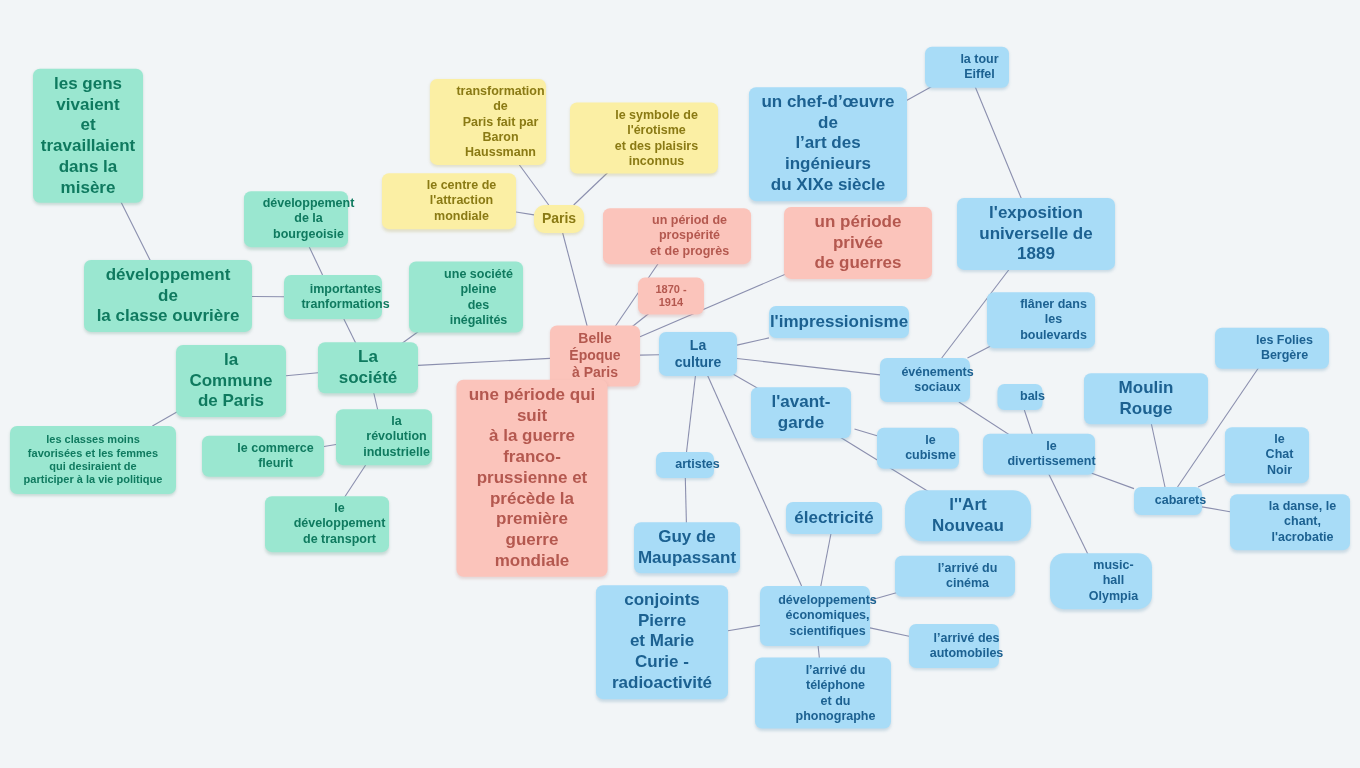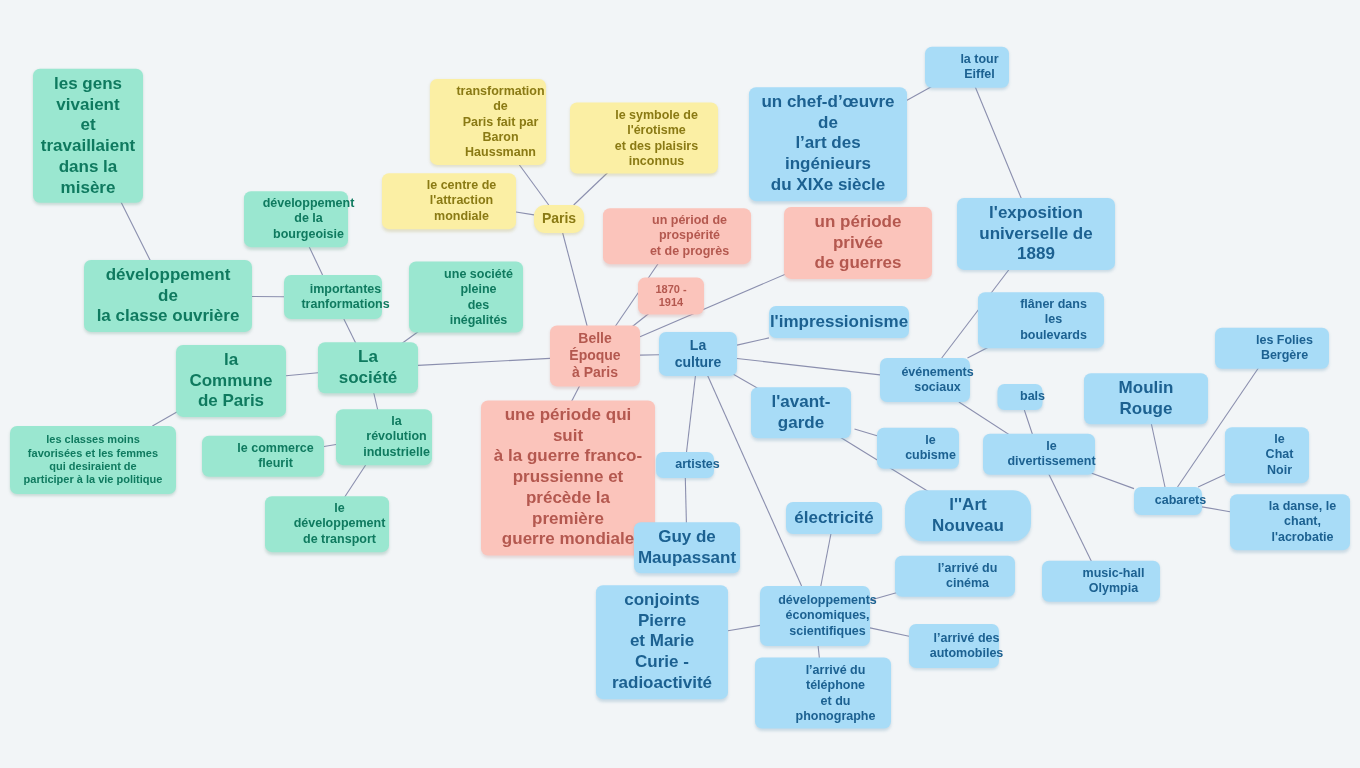--- a/index.html
+++ b/index.html
@@ -147,32 +147,32 @@
 Baron Haussmann</div>
       <div class="node n-yellow s-sm" style="left: 644px; top: 138px; width: 148px; min-height: 44px;">le symbole de l'érotisme
 et des plaisirs inconnus</div>
       <div class="node n-yellow s-sm" style="left: 449px; top: 201px; width: 134px; min-height: 44px;">le centre de
 l'attraction mondiale</div>
       <div class="node n-pink s-sm" style="left: 677px; top: 236px; width: 148px; min-height: 44px;">un périod de prospérité
 et de progrès</div>
       <div class="node n-pink s-lg" style="left: 858px; top: 243px; width: 148px; min-height: 50px;">un période privée
 de guerres</div>
       <div class="node n-pink s-xs" style="left: 671px; top: 296px; width: 66px; min-height: 22px;">1870 - 1914</div>
-      <div class="node n-pink s-lg" style="left: 532px; top: 478px; width: 174px; min-height: 112px; margin-left: 36px;">une période qui suit
+      <div class="node n-pink s-lg" style="left: 532px; top: 478px; width: 151px; min-height: 112px;">une période qui suit
 à la guerre franco-
 prussienne et
 précède la première
 guerre mondiale</div>
       <div class="node n-blue s-sm" style="left: 967px; top: 67px; width: 84px; min-height: 26px;">la tour Eiffel</div>
       <div class="node n-blue s-lg" style="left: 828px; top: 144px; width: 158px; min-height: 64px;">un chef-d’œuvre de
 l’art des ingénieurs
 du XIXe siècle</div>
       <div class="node n-blue s-lg" style="left: 1036px; top: 234px; width: 158px; min-height: 52px;">l'exposition
 universelle de 1889</div>
-      <div class="node n-blue s-sm" style="left: 1041px; top: 320px; width: 126px; min-height: 44px;">flâner dans les
+      <div class="node n-blue s-sm" style="left: 1041px; top: 320px; width: 108px; min-height: 44px;">flâner dans les
 boulevards</div>
       <div class="node n-blue s-sm" style="left: 925px; top: 380px; width: 90px; min-height: 44px;">événements
 sociaux</div>
       <div class="node n-blue s-lg" style="left: 839px; top: 322px; width: 140px; min-height: 32px;">l'impressionisme</div>
       <div class="node n-blue s-lg" style="left: 801px; top: 413px; width: 100px; min-height: 32px;">l'avant-garde</div>
       <div class="node n-blue s-sm" style="left: 918px; top: 448px; width: 82px; min-height: 26px;">le cubisme</div>
       <div class="node n-blue s-lg" style="left: 968px; top: 516px; width: 126px; min-height: 32px; border-radius: 18px;">l''Art Nouveau</div>
       <div class="node n-blue s-sm" style="left: 685px; top: 465px; width: 58px; min-height: 26px;">artistes</div>
       <div class="node n-blue s-lg" style="left: 687px; top: 548px; width: 106px; min-height: 50px;">Guy de
 Maupassant</div>
@@ -186,18 +186,18 @@
       <div class="node n-blue s-sm" style="left: 823px; top: 693px; width: 136px; min-height: 44px;">l’arrivé du téléphone
 et du phonographe</div>
       <div class="node n-blue s-sm" style="left: 1020px; top: 397px; width: 44px; min-height: 26px;">bals</div>
       <div class="node n-blue s-sm" style="left: 1039px; top: 454px; width: 112px; min-height: 26px;">le divertissement</div>
       <div class="node n-blue s-lg" style="left: 1146px; top: 399px; width: 124px; min-height: 32px;">Moulin Rouge</div>
       <div class="node n-blue s-sm" style="left: 1168px; top: 501px; width: 68px; min-height: 28px;">cabarets</div>
       <div class="node n-blue s-sm" style="left: 1272px; top: 348px; width: 114px; min-height: 26px;">les Folies Bergère</div>
       <div class="node n-blue s-sm" style="left: 1267px; top: 455px; width: 84px; min-height: 26px;">le Chat Noir</div>
       <div class="node n-blue s-sm" style="left: 1290px; top: 522px; width: 120px; min-height: 44px;">la danse, le
 chant, l'acrobatie</div>
-      <div class="node n-blue s-sm" style="left: 1101px; top: 581px; width: 118px; min-height: 26px;">music-hall Olympia</div>
+      <div class="node n-blue s-sm" style="left: 1101px; top: 581px; width: 102px; min-height: 26px; border-radius: 14px;">music-hall Olympia</div>
       <div class="node n-blue s-lg" style="left: 662px; top: 642px; width: 132px; min-height: 72px;">conjoints Pierre
 et Marie Curie -
 radioactivité</div>
     </div>
 </div>
 
 </body></html>

